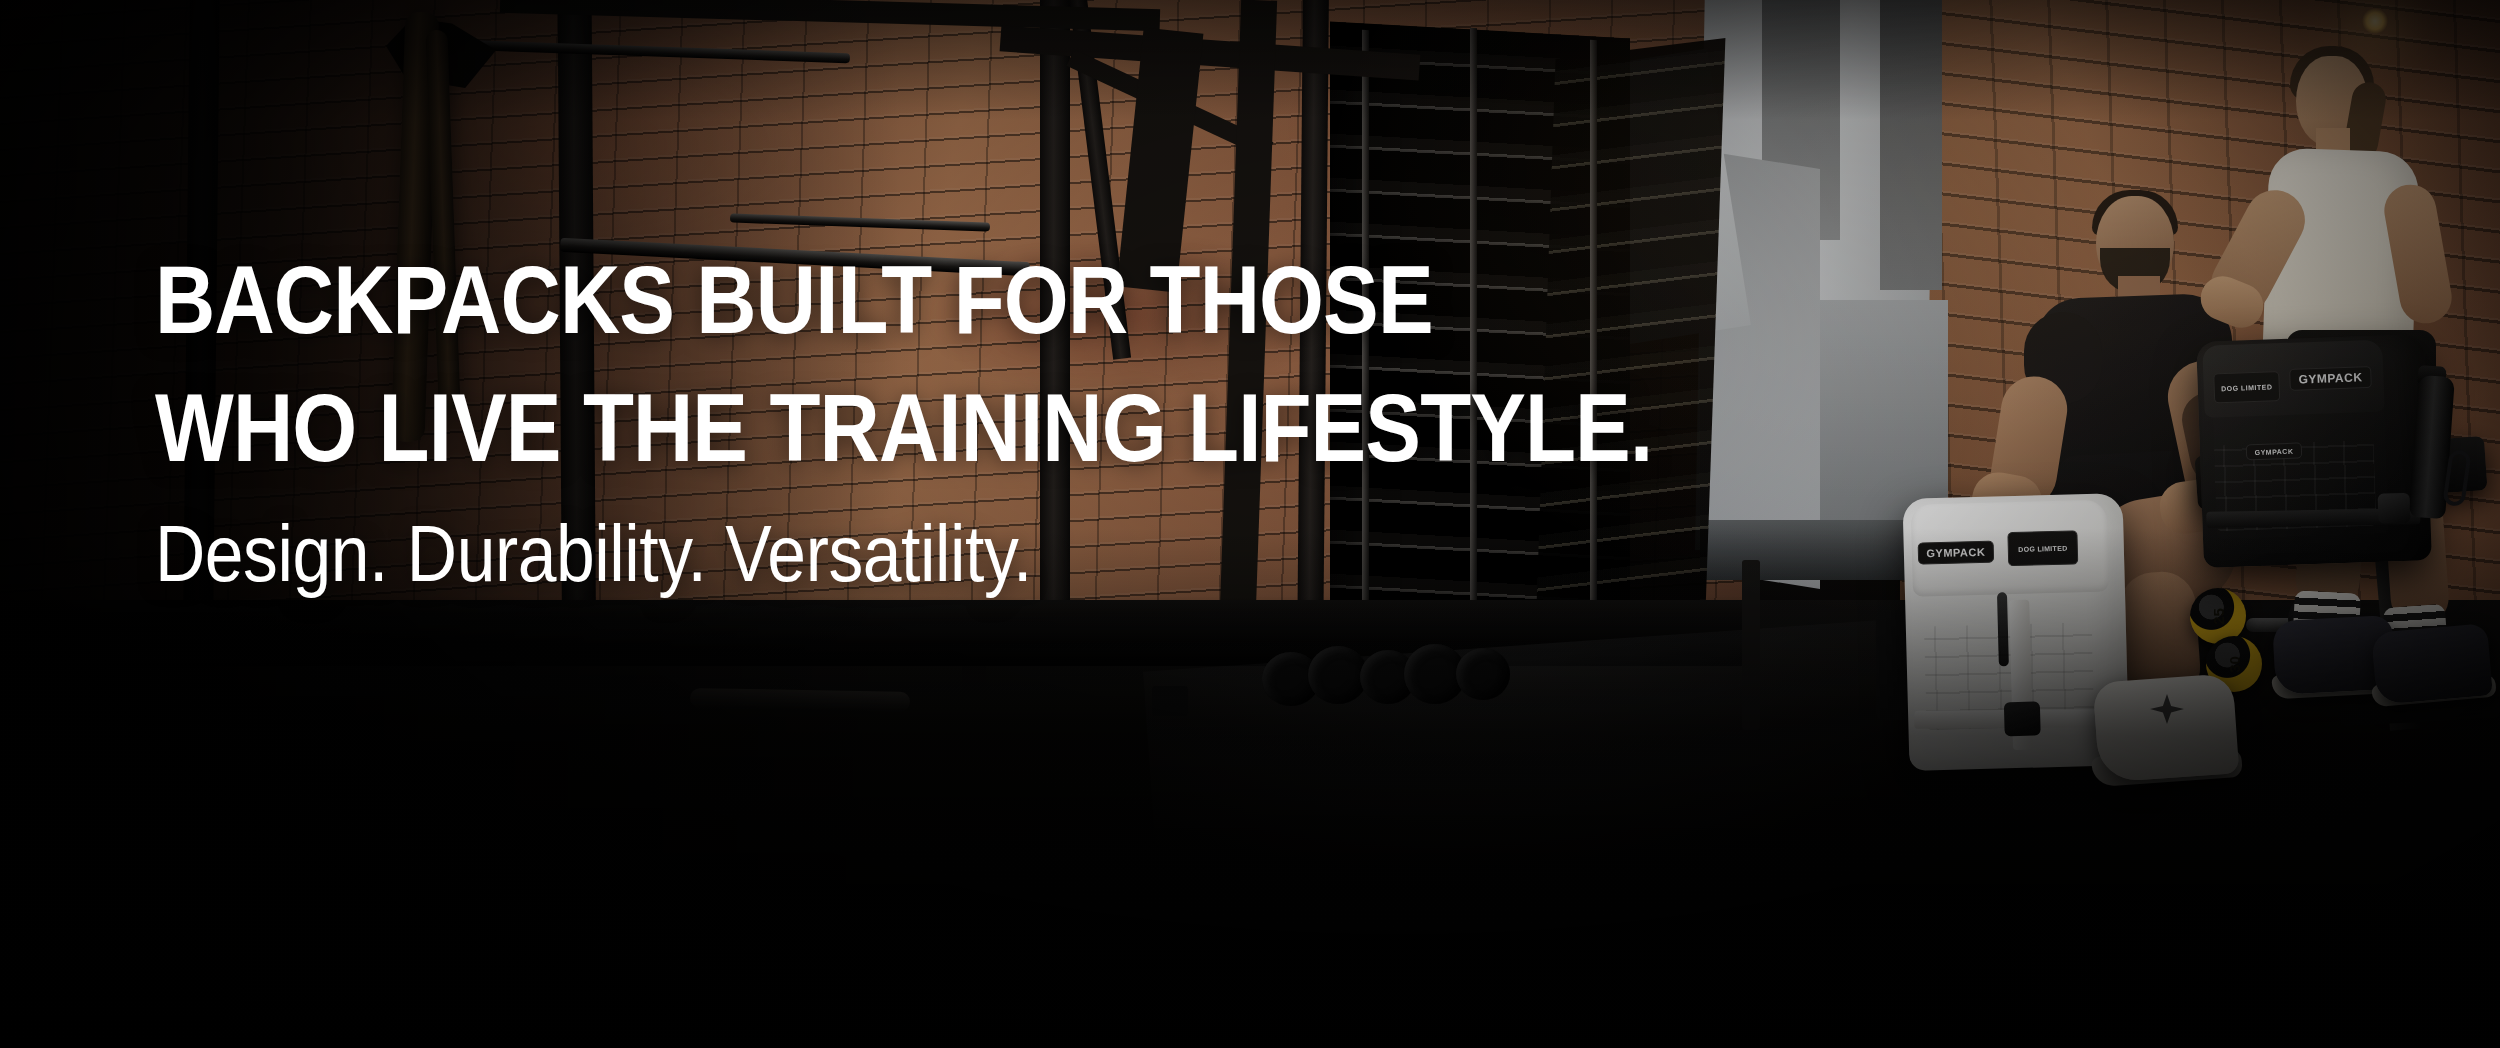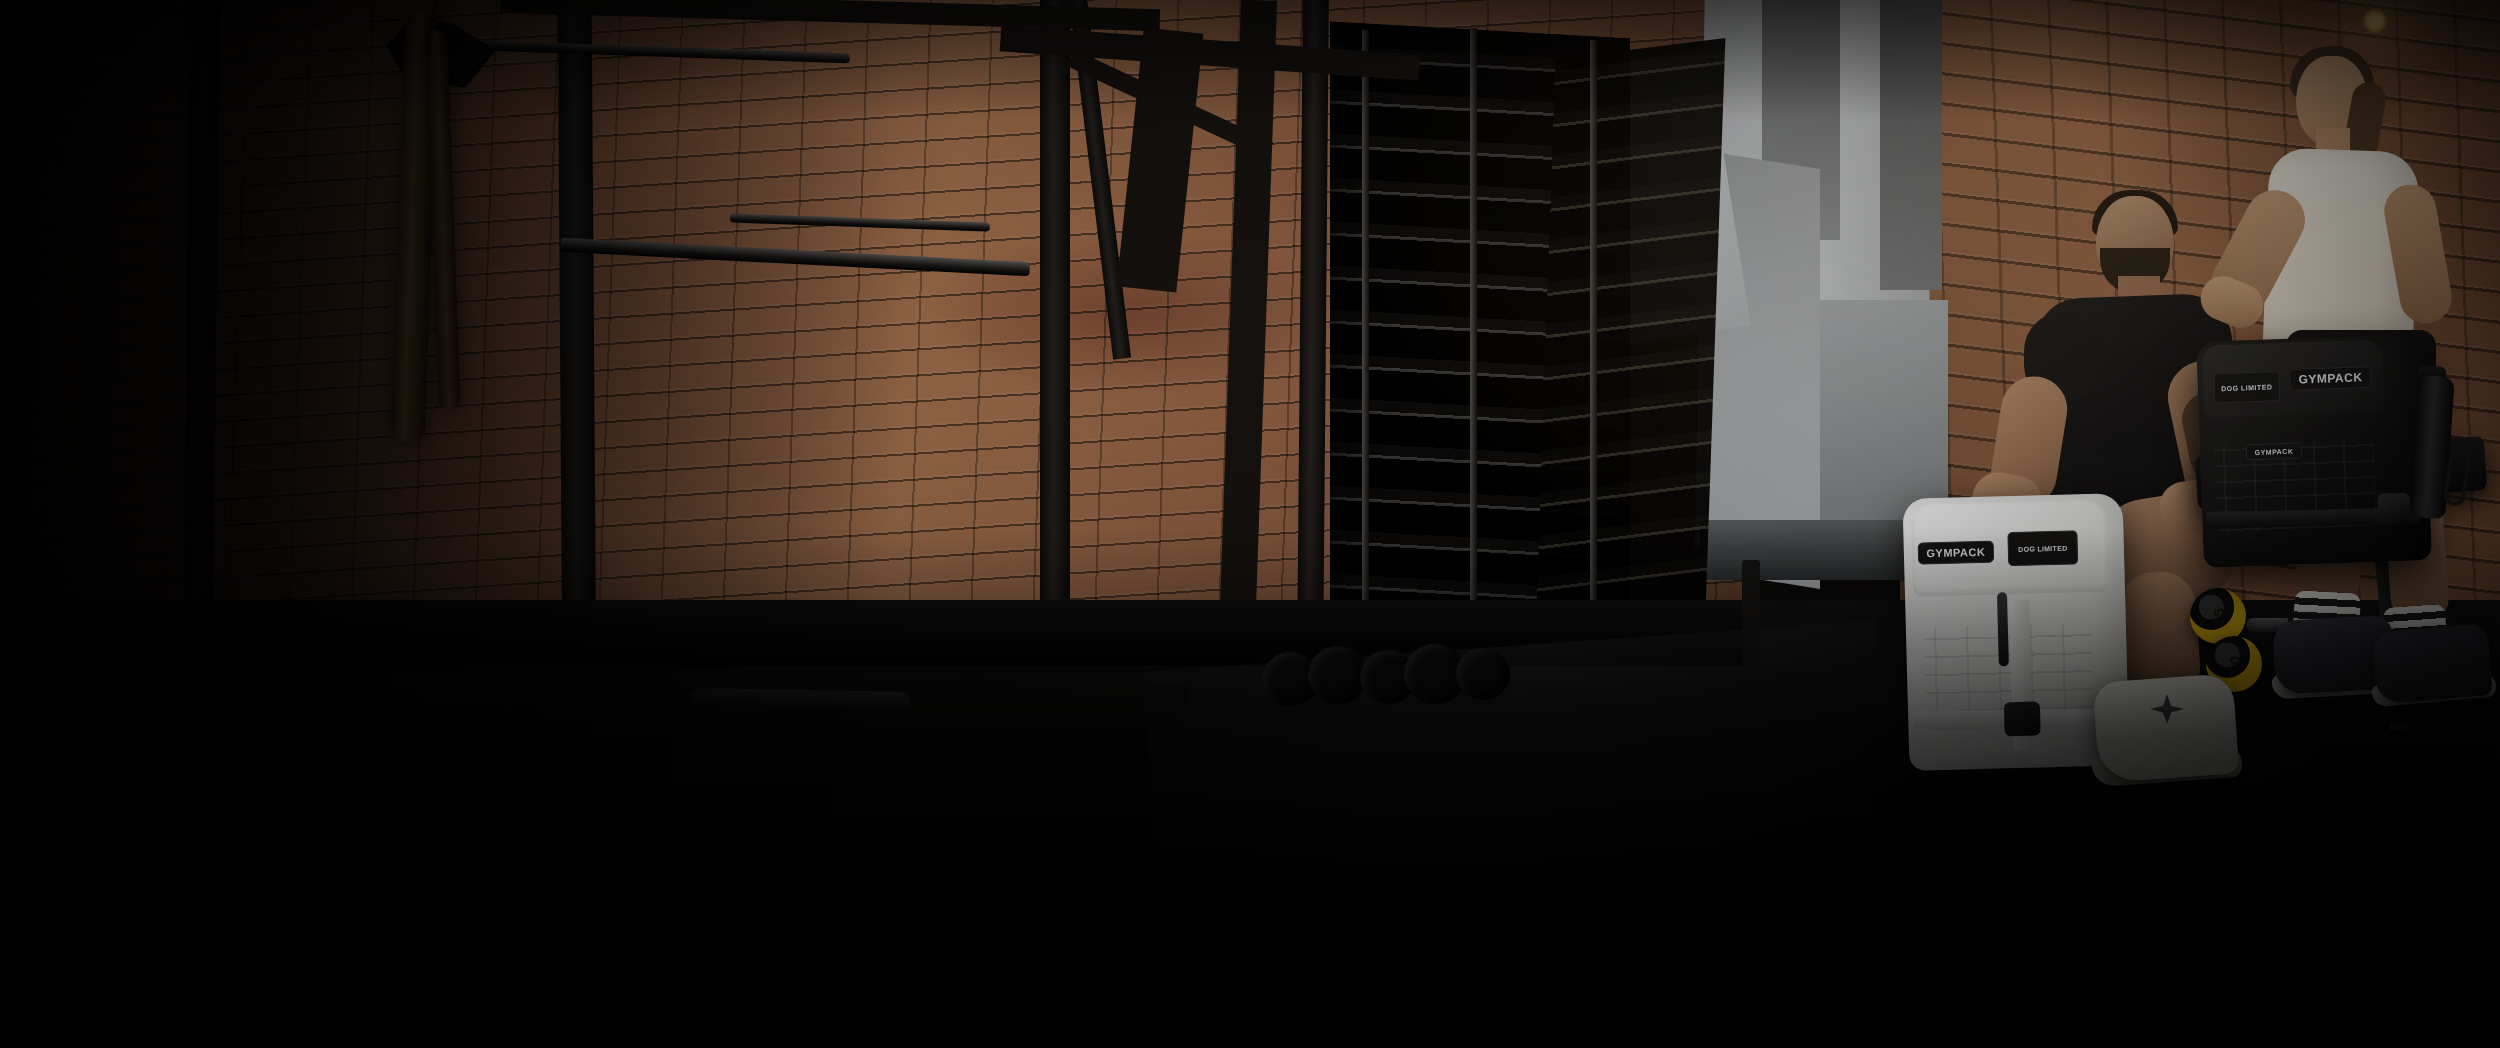--- a/index.html
+++ b/index.html
@@ -619,14 +619,21 @@
     <div class="m-shoe"></div>
     <div class="m-shoe-mark"></div>
 
     <div class="warmgrade"></div>
     <div class="top-shadow"></div>
     <div class="left-shadow"></div>
     <div class="bottom-shadow"></div>
     <div class="vignette"></div>
   </div>
 
+  <div class="copy">
+    <div class="headline">
+      <span class="ln">BACKPACKS BUILT FOR THOSE</span>
+      <span class="ln">WHO LIVE THE TRAINING LIFESTYLE.</span>
+    </div>
+    <div class="subhead">Design. Durability. Versatility.</div>
+  </div>
 
 </div>
 
 </body></html>

